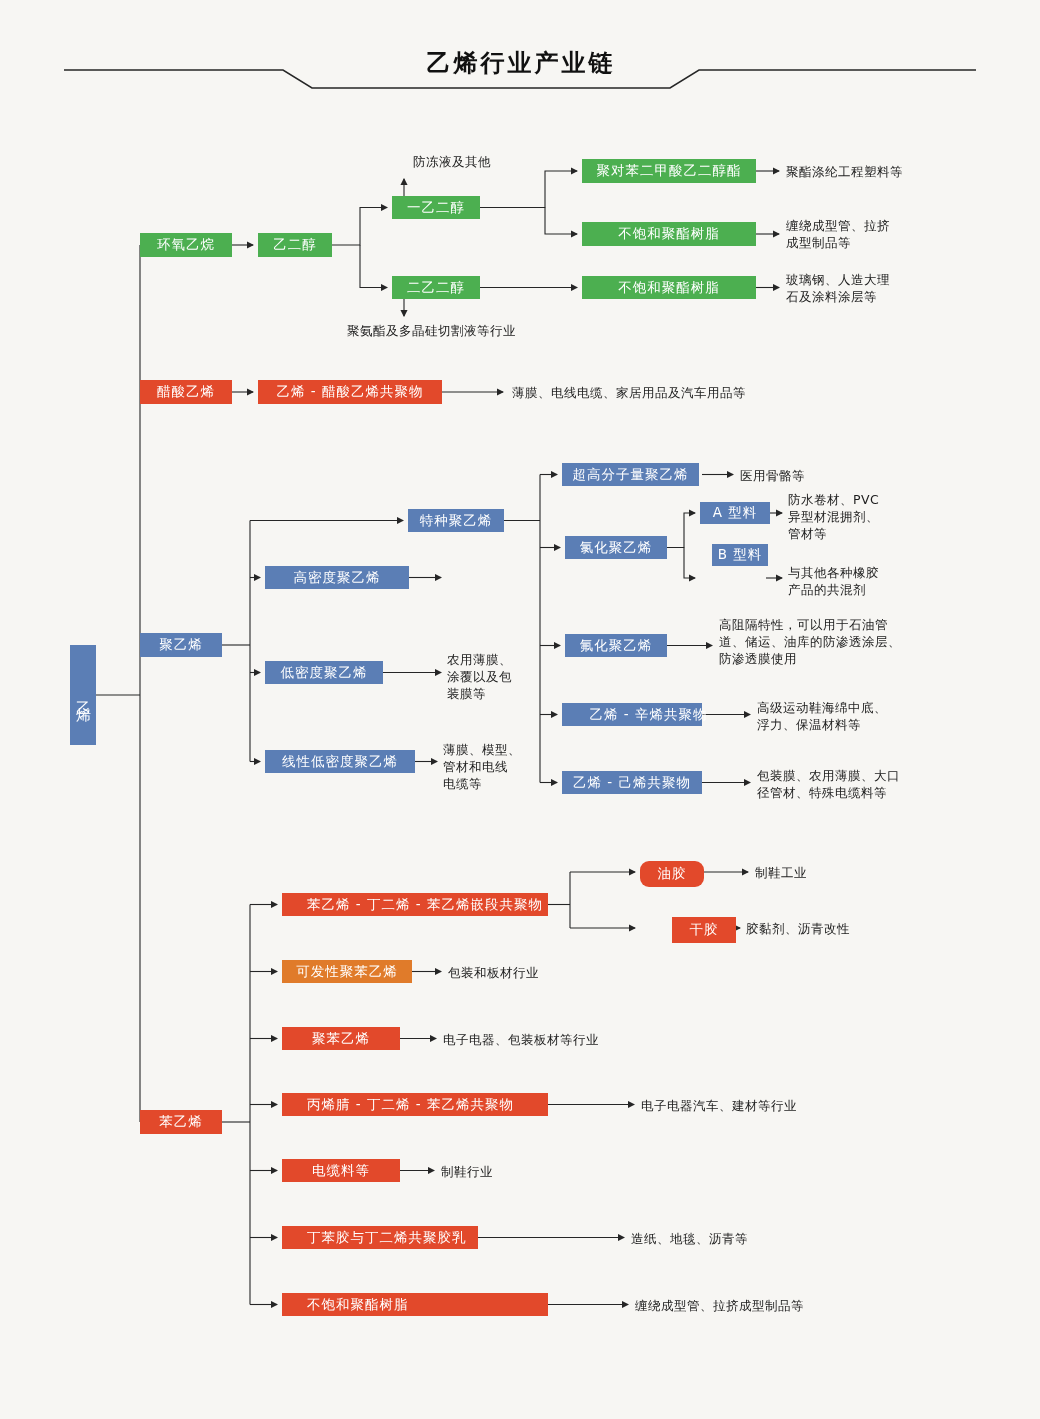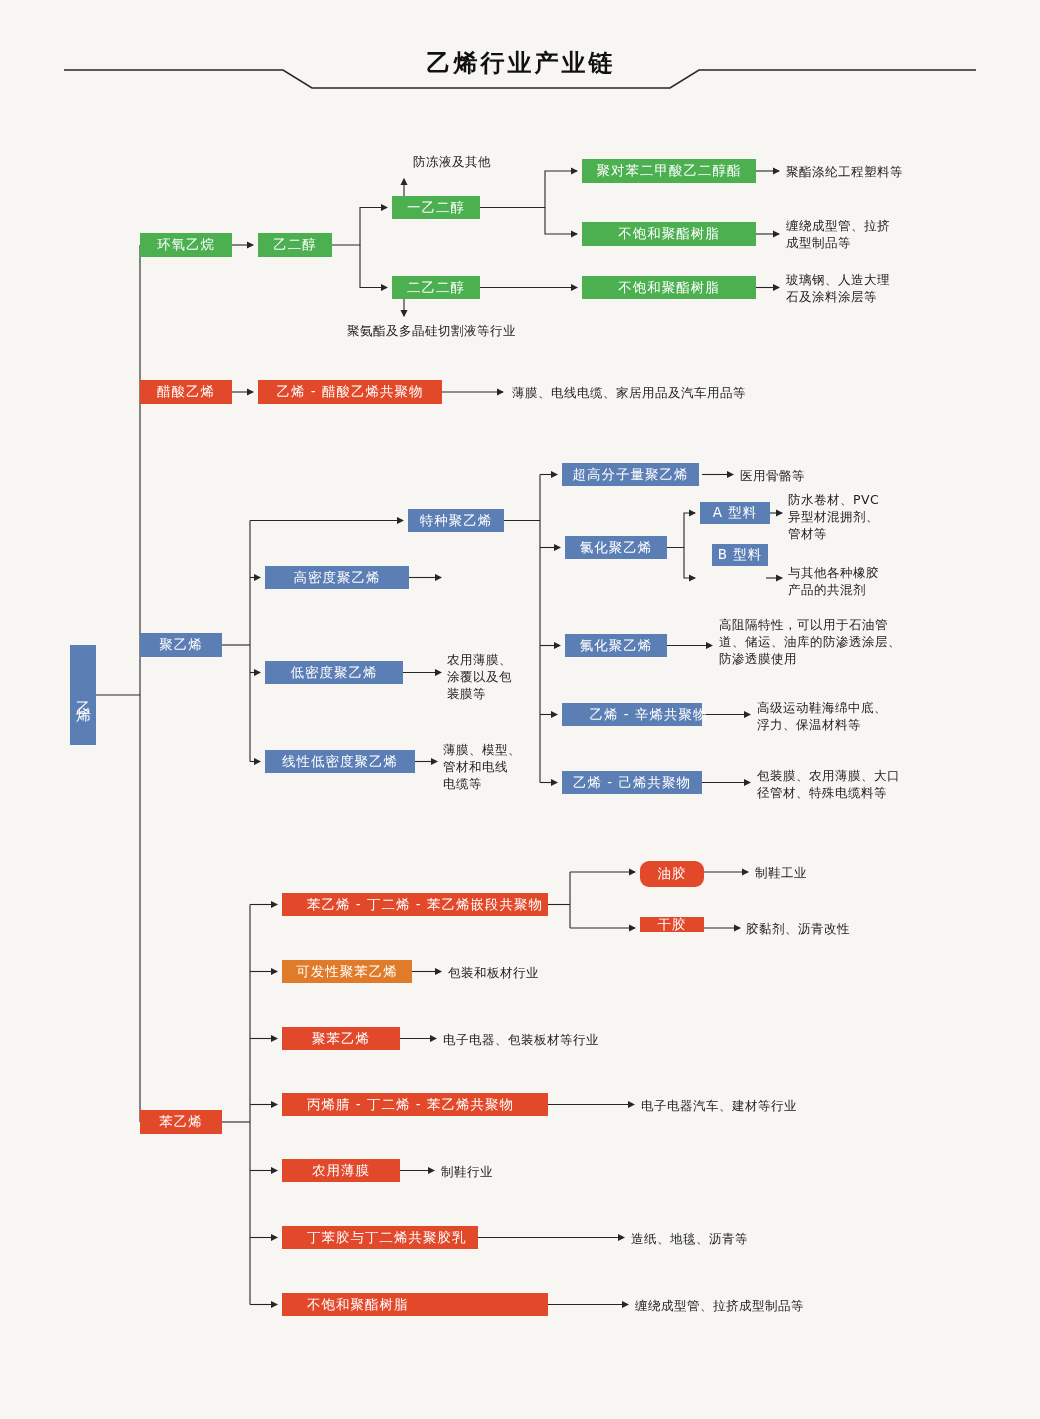--- a/index.html
+++ b/index.html
@@ -124,38 +124,38 @@
   <div class="node g" style="left:582px;top:159px;width:174px;height:24px;">聚对苯二甲酸乙二醇酯</div>
   <div class="node g" style="left:582px;top:222px;width:174px;height:24px;">不饱和聚酯树脂</div>
   <div class="node g" style="left:582px;top:276px;width:174px;height:23px;">不饱和聚酯树脂</div>
 
   <div class="node r" style="left:140px;top:380px;width:92px;height:24px;">醋酸乙烯</div>
   <div class="node r" style="left:258px;top:380px;width:184px;height:24px;">乙烯 - 醋酸乙烯共聚物</div>
 
   <div class="node b" style="left:140px;top:633px;width:82px;height:24px;">聚乙烯</div>
   <div class="node b" style="left:408px;top:509px;width:96px;height:23px;">特种聚乙烯</div>
   <div class="node b" style="left:265px;top:566px;width:144px;height:23px;">高密度聚乙烯</div>
-  <div class="node b" style="left:265px;top:661px;width:138px;height:23px;">低密度聚乙烯</div>
+  <div class="node b" style="left:265px;top:661px;width:118px;height:23px;">低密度聚乙烯</div>
   <div class="node b" style="left:265px;top:750px;width:150px;height:23px;">线性低密度聚乙烯</div>
   <div class="node b" style="left:562px;top:463px;width:137px;height:23px;">超高分子量聚乙烯</div>
   <div class="node b" style="left:565px;top:536px;width:102px;height:23px;">氯化聚乙烯</div>
   <div class="node b" style="left:700px;top:502px;width:70px;height:22px;">A 型料</div>
   <div class="node b" style="left:700px;top:544px;width:56px;height:22px;margin-left:12px;">B 型料</div>
   <div class="node b" style="left:565px;top:634px;width:102px;height:23px;">氟化聚乙烯</div>
   <div class="node b" style="left:562px;top:703px;width:140px;height:23px;padding-left:33px;">乙烯 - 辛烯共聚物</div>
   <div class="node b" style="left:562px;top:771px;width:140px;height:23px;">乙烯 - 己烯共聚物</div>
 
   <div class="node r" style="left:140px;top:1110px;width:82px;height:24px;">苯乙烯</div>
   <div class="node r left" style="left:282px;top:893px;width:266px;height:23px;">苯乙烯 - 丁二烯 - 苯乙烯嵌段共聚物</div>
   <div class="node r" style="left:640px;top:861px;width:64px;height:26px;border-radius:9px;">油胶</div>
-  <div class="node r" style="left:640px;top:917px;width:64px;height:15px;">干胶</div>
+  <div class="node r" style="left:672px;top:917px;width:64px;height:26px;">干胶</div>
   <div class="node o" style="left:282px;top:960px;width:130px;height:23px;">可发性聚苯乙烯</div>
   <div class="node r" style="left:282px;top:1027px;width:118px;height:23px;">聚苯乙烯</div>
   <div class="node r left" style="left:282px;top:1093px;width:266px;height:23px;">丙烯腈 - 丁二烯 - 苯乙烯共聚物</div>
-  <div class="node r" style="left:282px;top:1159px;width:118px;height:23px;">农用薄膜</div>
+  <div class="node r" style="left:282px;top:1159px;width:118px;height:23px;">电缆料等</div>
   <div class="node r left" style="left:282px;top:1226px;width:196px;height:23px;">丁苯胶与丁二烯共聚胶乳</div>
   <div class="node r left" style="left:282px;top:1293px;width:266px;height:23px;">不饱和聚酯树脂</div>
 
   <div class="txt" style="left:393px;top:161px;padding-left:20px;">防冻液及其他</div>
   <div class="txt" style="left:347px;top:330px;">聚氨酯及多晶硅切割液等行业</div>
   <div class="txt" style="left:786px;top:171px;">聚酯涤纶工程塑料等</div>
   <div class="txt" style="left:786px;top:234px;">缠绕成型管、拉挤
 成型制品等</div>
   <div class="txt" style="left:786px;top:288px;">玻璃钢、人造大理
 石及涂料涂层等</div>

